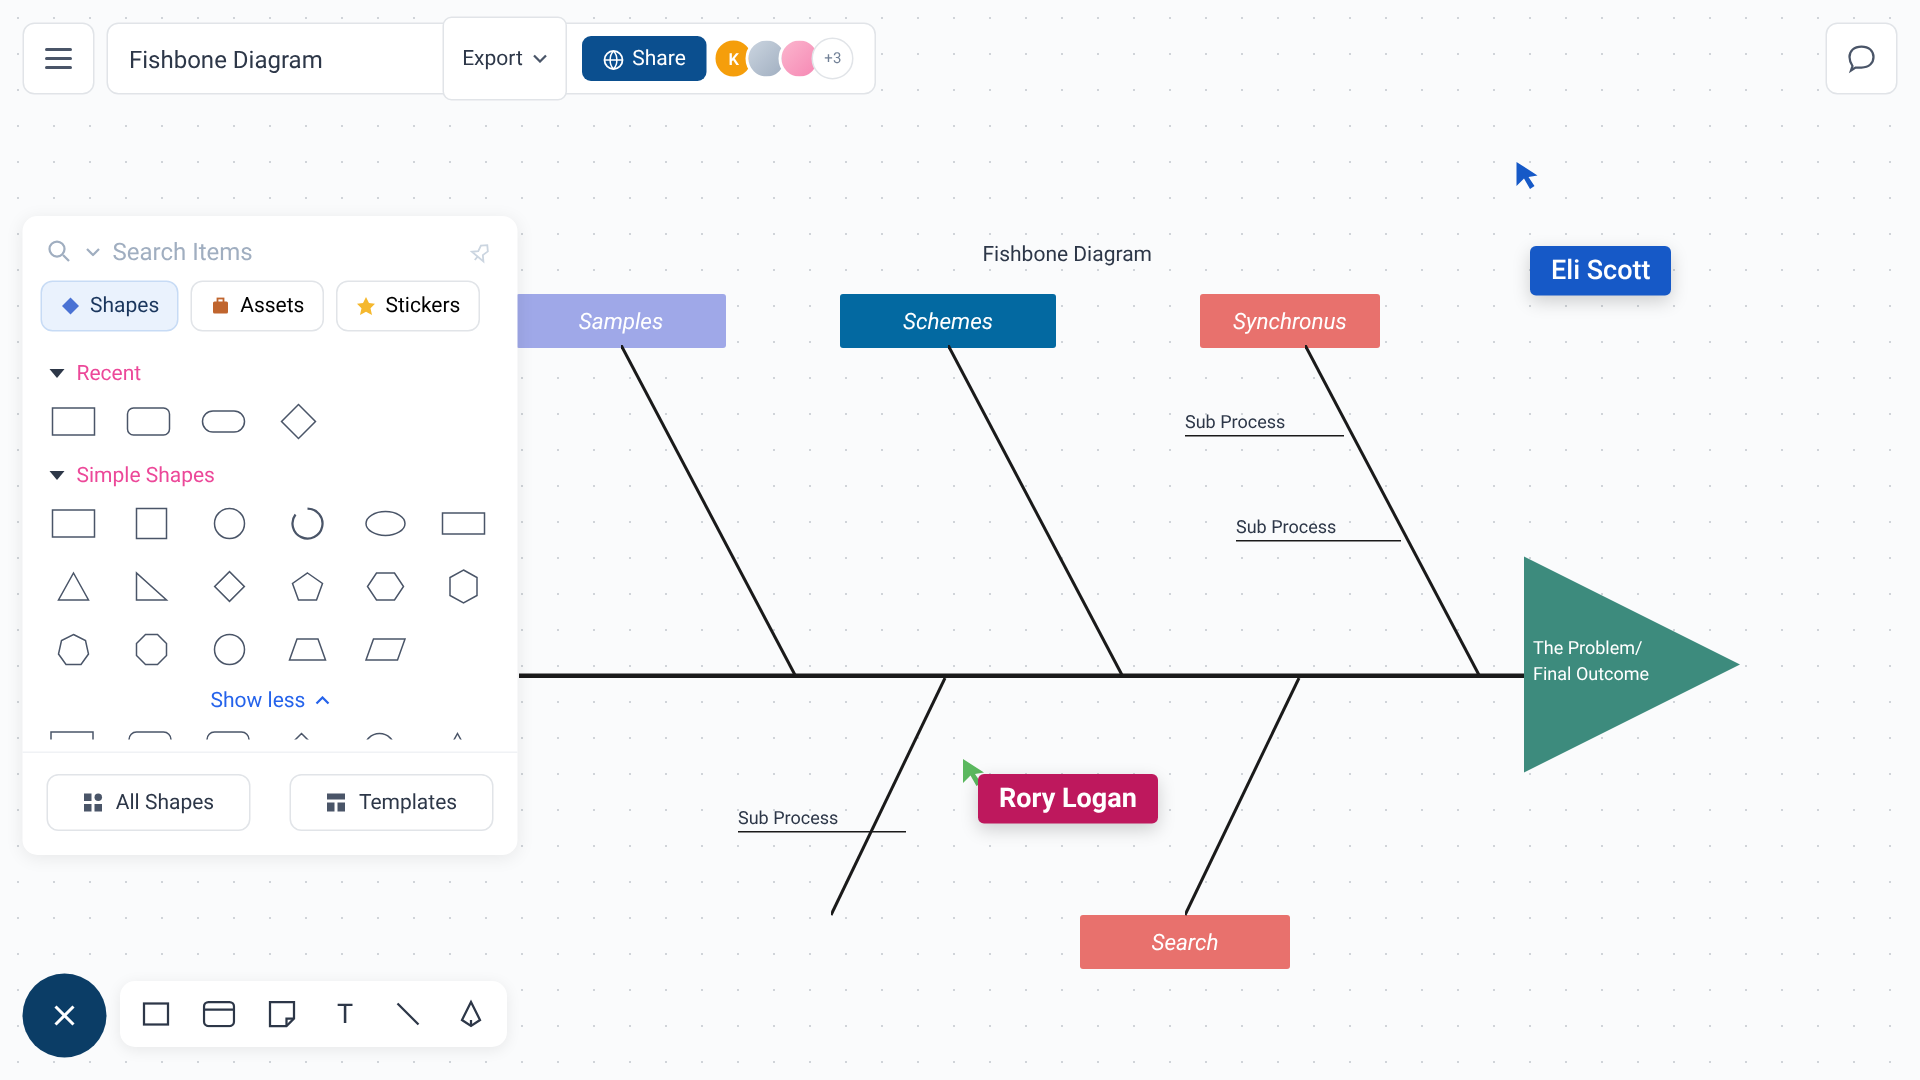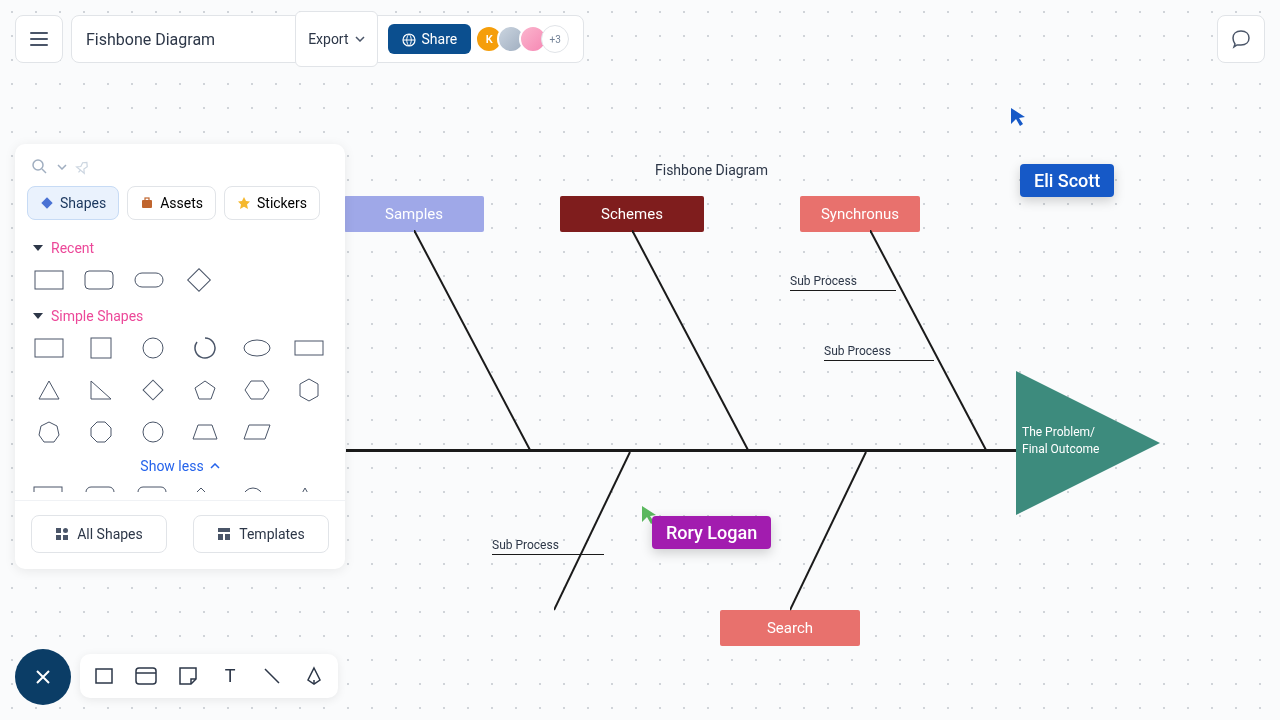--- a/index.html
+++ b/index.html
@@ -46,33 +46,33 @@
 .partial-shape { width: 32px; height: 20px; }
 
 
 .close-fab { position: absolute; left: 15px; bottom: 15px; width: 56px; height: 56px; border-radius: 50%; background: #0b3d66; display: flex; align-items: center; justify-content: center; cursor: pointer; z-index: 20; }
 .tool-strip { position: absolute; left: 80px; bottom: 22px; background: #fff; border-radius: 10px; box-shadow: 0 2px 10px rgba(0,0,0,0.08); display: flex; align-items: center; padding: 8px 10px; gap: 14px; z-index: 20; }
 .tool { width: 28px; height: 28px; display: flex; align-items: center; justify-content: center; cursor: pointer; color: #2d3748; }
 
 
 .diagram { position: absolute; inset: 0; z-index: 5; }
 .diag-title { position: absolute; top: 162px; left: 655px; font-size: 14px; color: #2d3748; }
-.box { position: absolute; color: #fff; font-size: 15px; padding: 9px 0; text-align: center; border-radius: 2px; }
+.box { position: absolute; color: #fff; font-size: 15px; padding: 9px 0; text-align: center; border-radius: 2px; font-style: italic; }
 .box.purple { background: #9fa8e8; }
-.box.yellow { background: #7f1d1d; }
+.box.yellow { background: #0369a1; }
 .box.red { background: #e8716d; }
 .spine { position: absolute; top: 449px; left: 346px; width: 670px; height: 3px; background: #1a1a1a; }
 .arrow-head { position: absolute; top: 371px; left: 1016px; width: 0; height: 0; border-top: 72px solid transparent; border-bottom: 72px solid transparent; border-left: 144px solid #3d8b7d; }
 .arrow-text { position: absolute; top: 424px; left: 1022px; color: #fff; font-size: 12px; line-height: 1.4; z-index: 6; }
 .sub-label { position: absolute; font-size: 12px; color: #2d3748; }
 .sub-line { position: absolute; height: 1px; background: #1a1a1a; }
 
 .cursor-tag { position: absolute; color: #fff; padding: 6px 14px; font-size: 18px; font-weight: 500; border-radius: 4px; box-shadow: 0 4px 12px rgba(0,0,0,0.18); z-index: 30; }
 .cursor-tag.blue { background: #1659c7; margin-top: 44px; }
-.cursor-tag.green { background: #a21caf; }
+.cursor-tag.green { background: #be185d; font-weight: bold; }
 .cursor-ptr { position: absolute; z-index: 30; }
 </style>
 </head>
 <body>
 
 <div class="dot-grid"></div>
 
 <div class="header">
   <div class="menu-btn">
     <div class="menu-lines">
@@ -117,20 +117,21 @@
 
 <div class="panel">
   <div class="search-row">
     <svg width="18" height="18">
         <circle cx="7" cy="7" r="5" stroke="#a0aec0" fill="none" stroke-width="1.5"></circle>
         <path d="M11 11 L15 15" stroke="#a0aec0" stroke-width="1.5"></path>
       </svg>
     <svg width="10" height="6">
         <path d="M1 1 L5 5 L9 1" stroke="#a0aec0" fill="none" stroke-width="1.5"></path>
       </svg>
+    <input class="search-input" placeholder="Search Items" style="">
     <svg class="pin-icon" width="16" height="16">
         <path d="M8 2 L11 5 L10 9 L13 12 L8 12 L8 15 L8 12 L3 12 L6 9 L5 5 Z" stroke="#cbd5e0" fill="none" stroke-width="1.2" transform="rotate(40 8 8)"></path>
       </svg>
   </div>
   <div class="tabs-row">
     <div class="tab active">
       <svg class="tab-icon" viewBox="0 0 14 14">
           <rect x="3" y="3" width="8" height="8" fill="#4a72d4" transform="rotate(45 7 7)"></rect>
         </svg>
       <span>Shapes</span>

